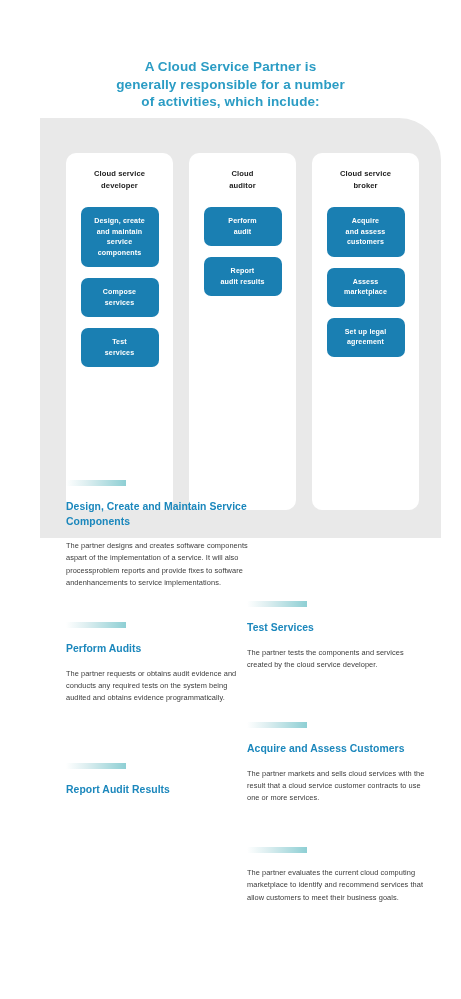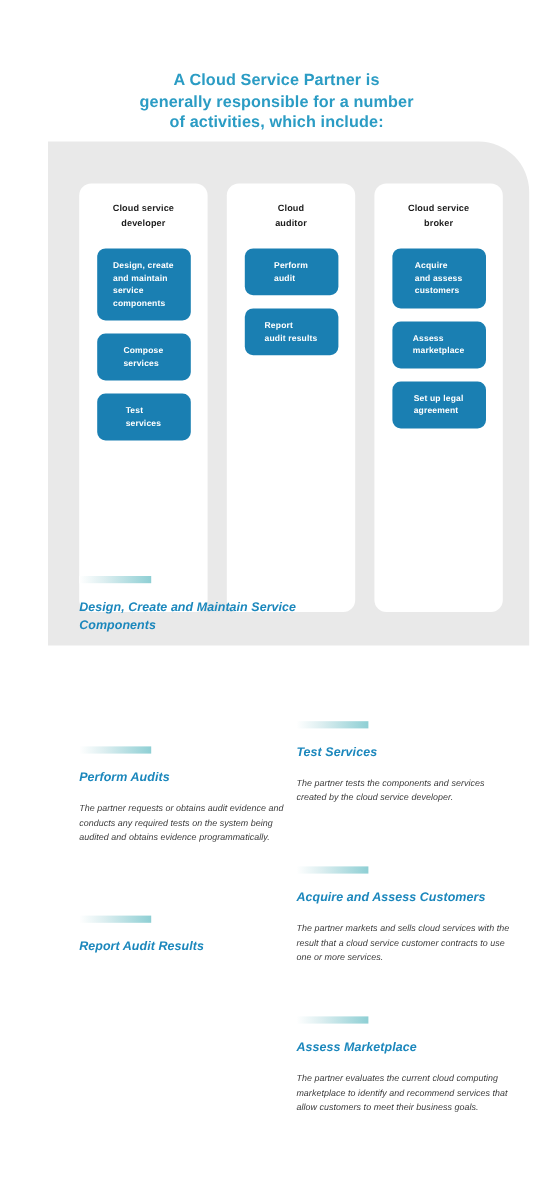--- a/index.html
+++ b/index.html
@@ -70,38 +70,37 @@
   }
 
   .activity-box {
     width: 78px;
     background: #1a7fb2;
     border-radius: 7px;
     color: #ffffff;
     font-size: 7.1px;
     font-weight: bold;
     line-height: 10.5px;
-    text-align: left;
+    text-align: center;
     padding: 9px 4px;
     margin-bottom: 11px;
     letter-spacing: 0.15px;
     display: flex;
     align-items: center;
     justify-content: center;
   }
   .activity-box:last-child { margin-bottom: 0; }
 
   
   .details {
     position: absolute;
     left: 0;
     top: 470px;
     width: 461px;
     height: 529px;
-    font-style: italic;
   }
 
   .detail-item {
     position: absolute;
     width: 182px;
   }
   .detail-item.left  { left: 66px; }
   .detail-item.right { left: 247px; }
 
   .accent-bar {
@@ -212,20 +211,21 @@
     </div>
 
   </div>
 </div>
 
 <div class="details">
 
   <div class="detail-item left" style="top: 10px;">
     <div class="accent-bar"></div>
     <div class="detail-heading">Design, Create and Maintain Service Components</div>
+    <div class="detail-body">The partner designs and creates software components aspart of the implementation of a service. It will also processproblem reports and provide fixes to software andenhancements to service implementations.</div>
   </div>
 
 
   <div class="detail-item right" style="top: 131px;">
     <div class="accent-bar"></div>
     <div class="detail-heading">Test Services</div>
     <div class="detail-body">The partner tests the components and services created by the cloud service developer.</div>
   </div>
 
   <div class="detail-item left" style="top: 152px;">
@@ -240,18 +240,17 @@
     <div class="detail-body">The partner markets and sells cloud services with the result that a cloud service customer contracts to use one or more services.</div>
   </div>
 
   <div class="detail-item left" style="top: 293px;">
     <div class="accent-bar"></div>
     <div class="detail-heading">Report Audit Results</div>
   </div>
 
   <div class="detail-item right" style="top: 377px;">
     <div class="accent-bar"></div>
-    <div class="detail-heading">Assess Marketplace</div>
     <div class="detail-body">The partner evaluates the current cloud computing marketplace to identify and recommend services that allow customers to meet their business goals.</div>
   </div>
 
 
 </div>
 
 </body></html>

